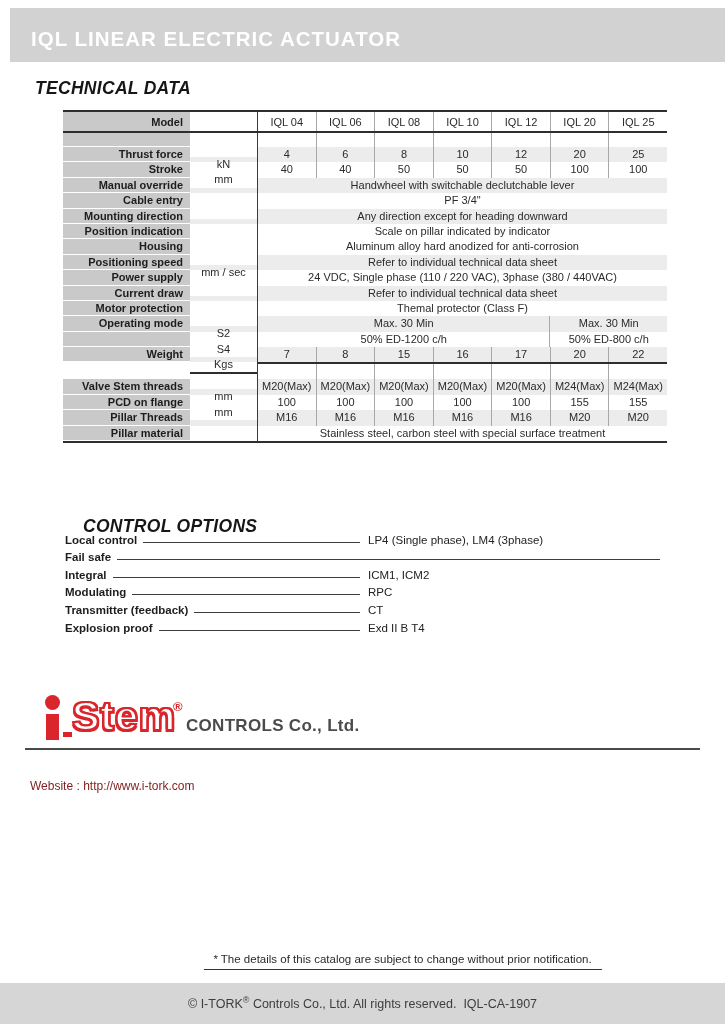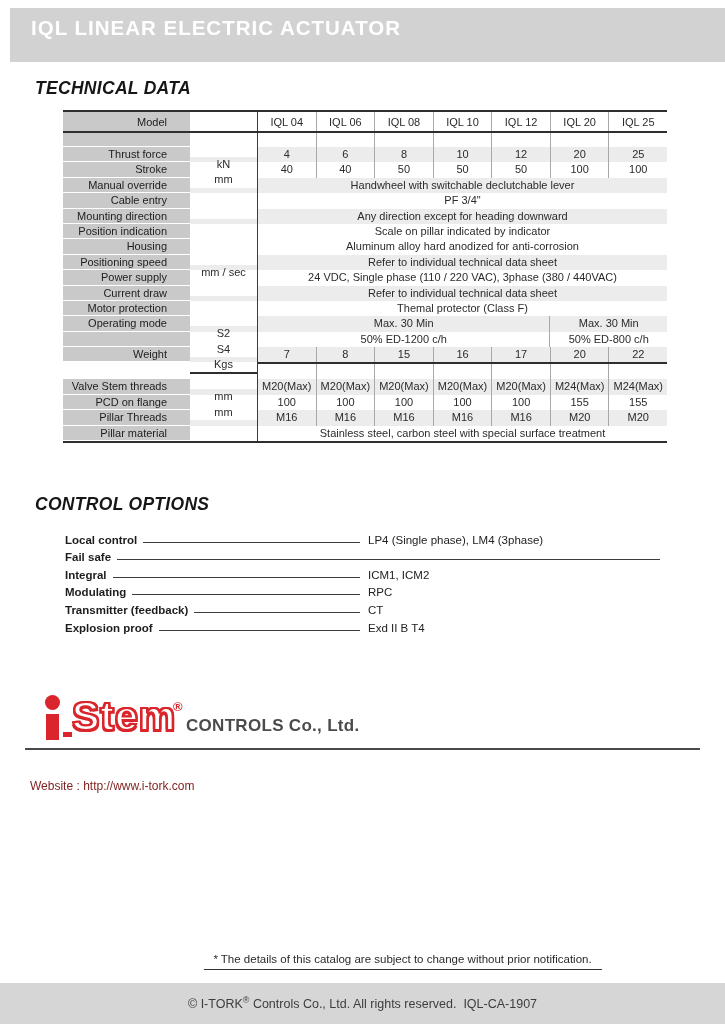--- a/index.html
+++ b/index.html
@@ -2,37 +2,37 @@
 <html><head>
 <meta charset="utf-8">
 <style>
   * { margin:0; padding:0; box-sizing:border-box; }
   html,body { background:#fff; }
   body { font-family:"Liberation Sans", sans-serif; color:#222; }
   .page { position:relative; width:725px; height:1024px; background:#fff; overflow:hidden; }
 
   
   .banner { position:absolute; left:10px; top:8px; width:715px; height:54px;
-            background:#d2d2d2; display:flex; }
+            background:#d2d2d2; display:flex; align-items:center; }
   .banner-title { color:#fff; font-weight:bold; font-size:20.5px; letter-spacing:1px;
                   padding-left:21px; padding-top:8px; }
 
   
   .sec-heading { position:absolute; left:35px; font-size:17.5px; font-weight:bold;
                  font-style:italic; color:#161616; letter-spacing:.3px; }
   #h-technical { top:78px; }
-  #h-control  { top:494px; }
+  #h-control  { top:516px;margin-left:48px; }
 
   
   .tech-table { position:absolute; left:63px; top:110px; width:604px;
                 border-top:2.5px solid #2e2e2e; border-bottom:2.5px solid #2e2e2e;
                 font-size:11px; color:#2b2b2b; }
   .t-row { display:flex; height:15.4px; line-height:15.4px; }
-  .t-label { width:127px; background:#c9c9c9; font-weight:normal; text-align:right;
-             padding-right:23px; border-bottom:1.5px solid #fff; color:#1d1d1d;
+  .t-label { width:127px; background:#c9c9c9; font-weight:bold; text-align:right;
+             padding-right:7px; border-bottom:1.5px solid #fff; color:#1d1d1d;
              white-space:nowrap; overflow:hidden; }
   .t-unit  { width:67px; text-align:center;margin-top:10px; }
   .t-data  { flex:1; display:flex; border-left:1.8px solid #3a3a3a; }
   .t-cell  { flex:1; text-align:center; white-space:nowrap; overflow:hidden; }
   .t-cell.sep { border-left:1px solid #a8a8a8; }
   .t-cell.w5 { flex:5; } .t-cell.w2 { flex:2; }
   .t-span  { flex:1; text-align:center; }
   .shade .t-unit, .shade .t-data { background:#ececec; }
   .model-row { height:21px; line-height:21px; border-bottom:2.5px solid #2e2e2e; }
   .model-row .t-label { border-bottom:none; }

